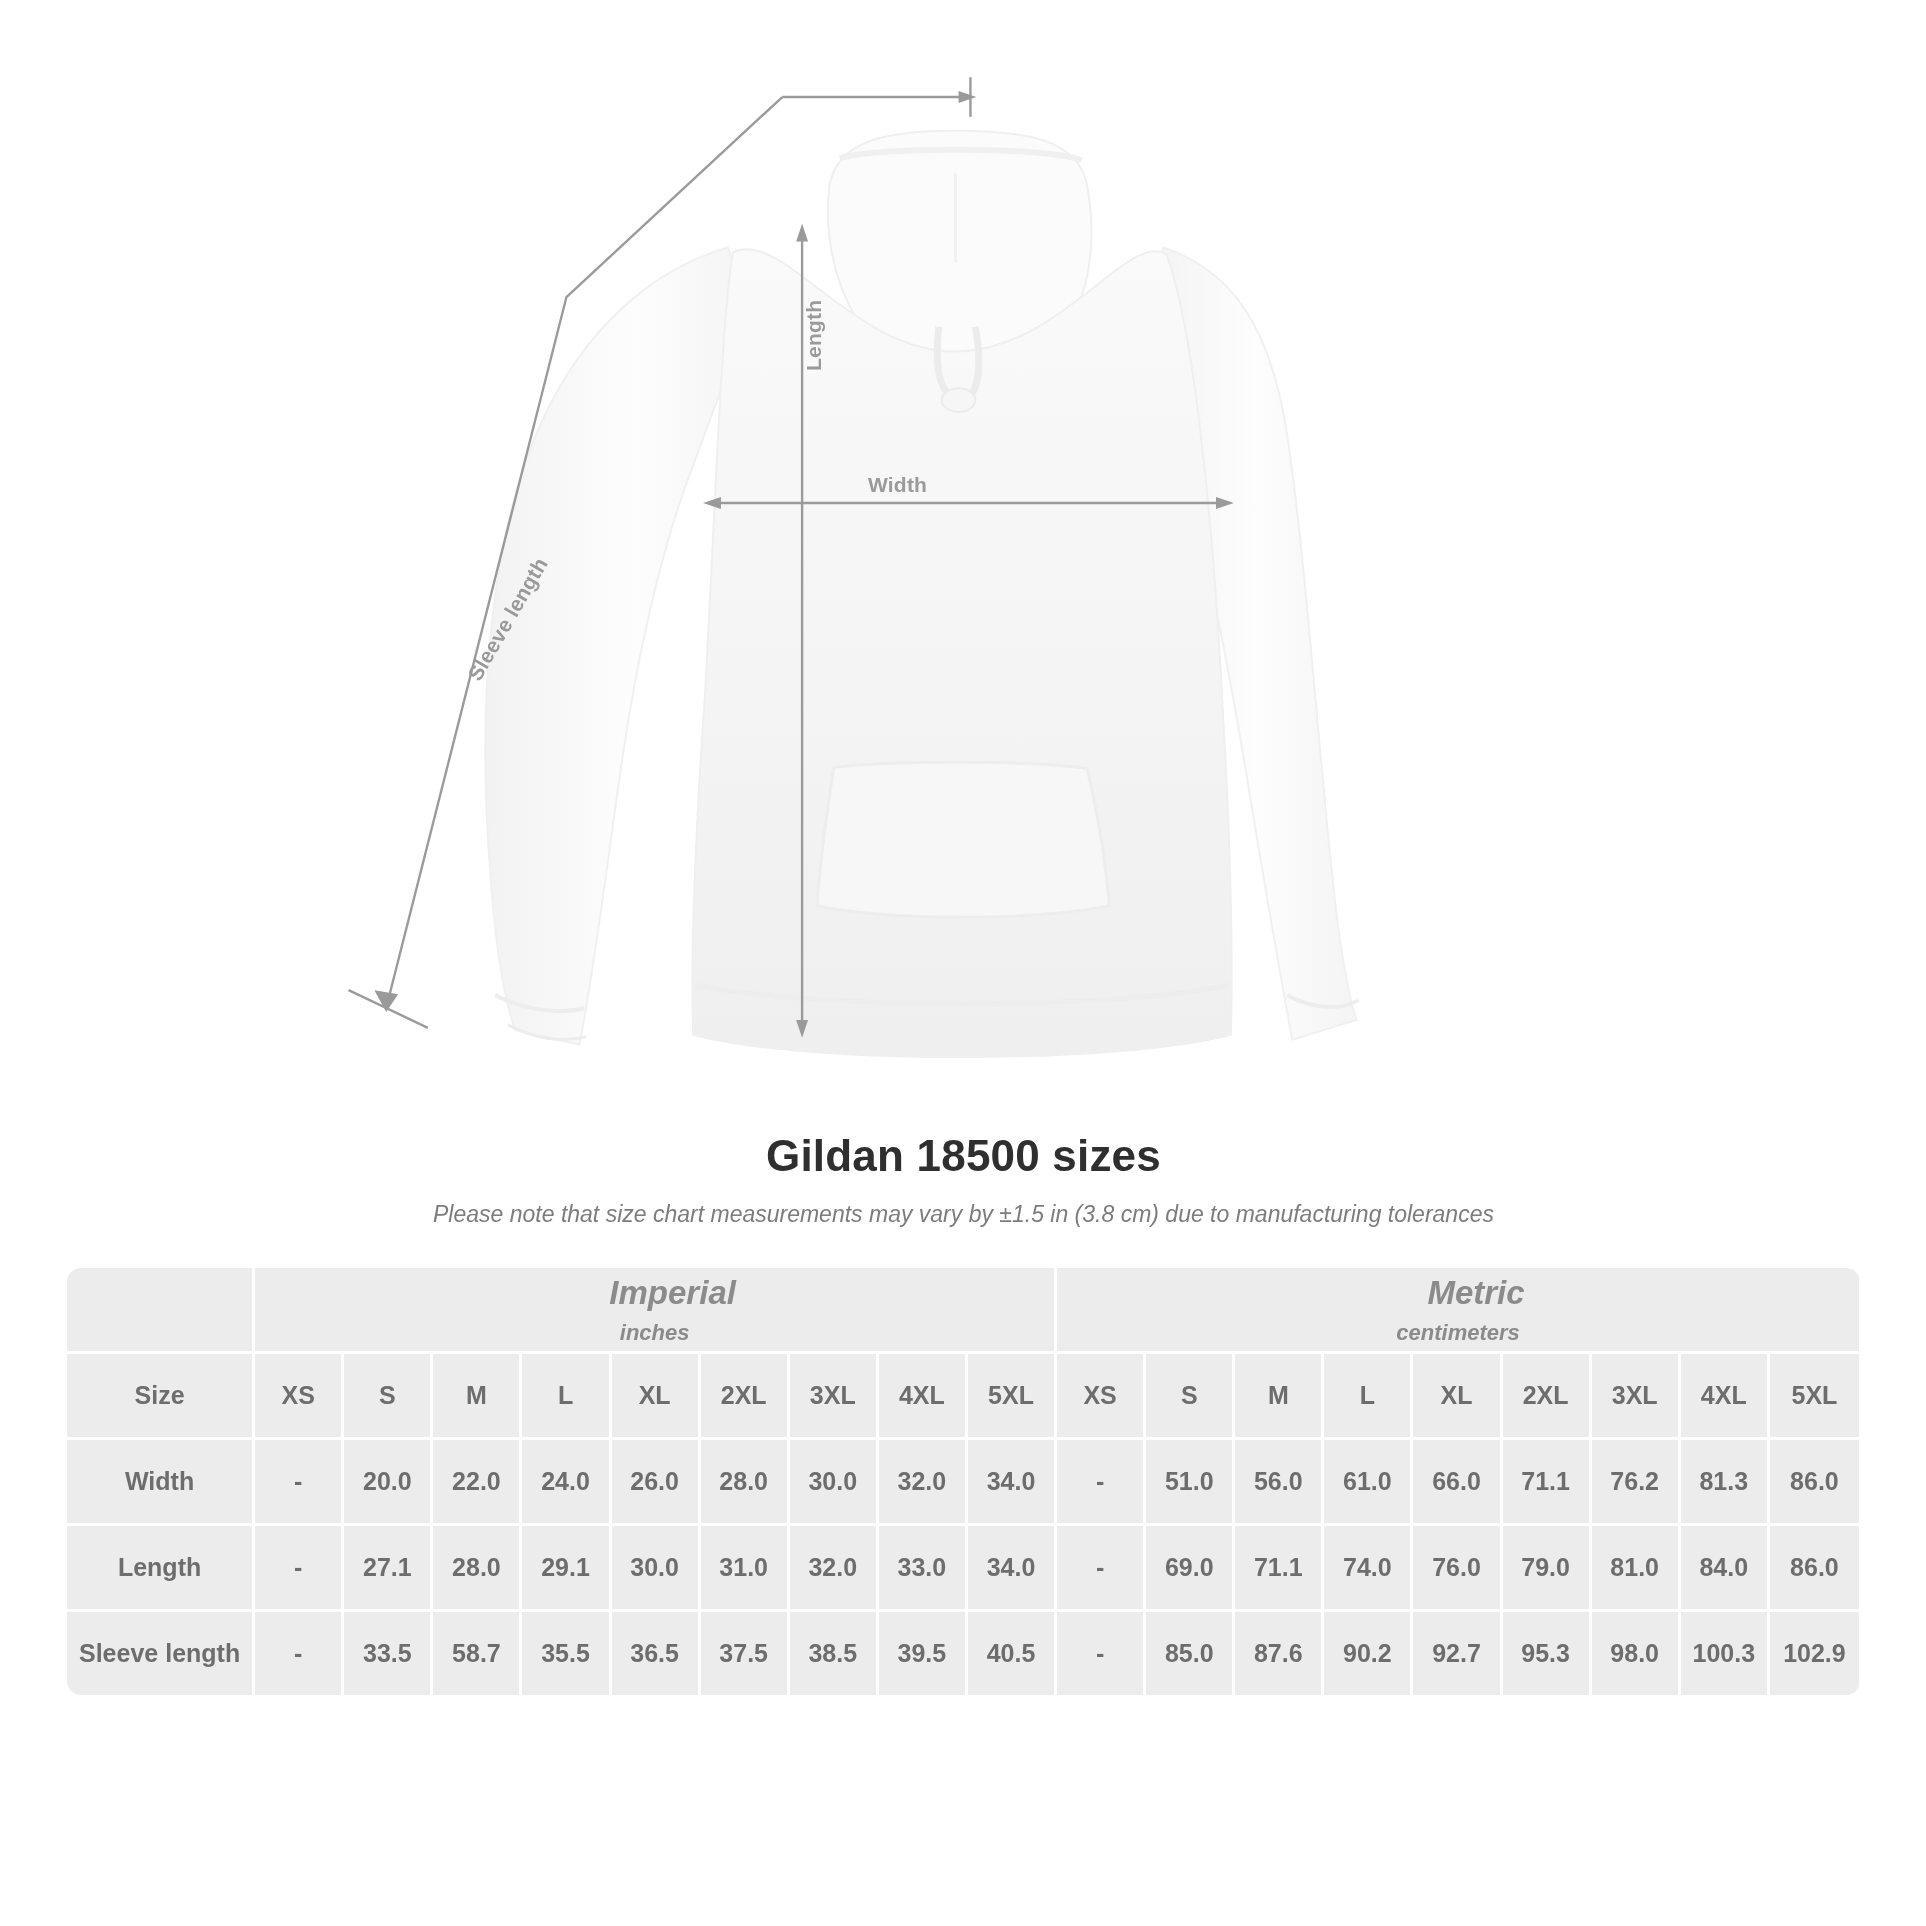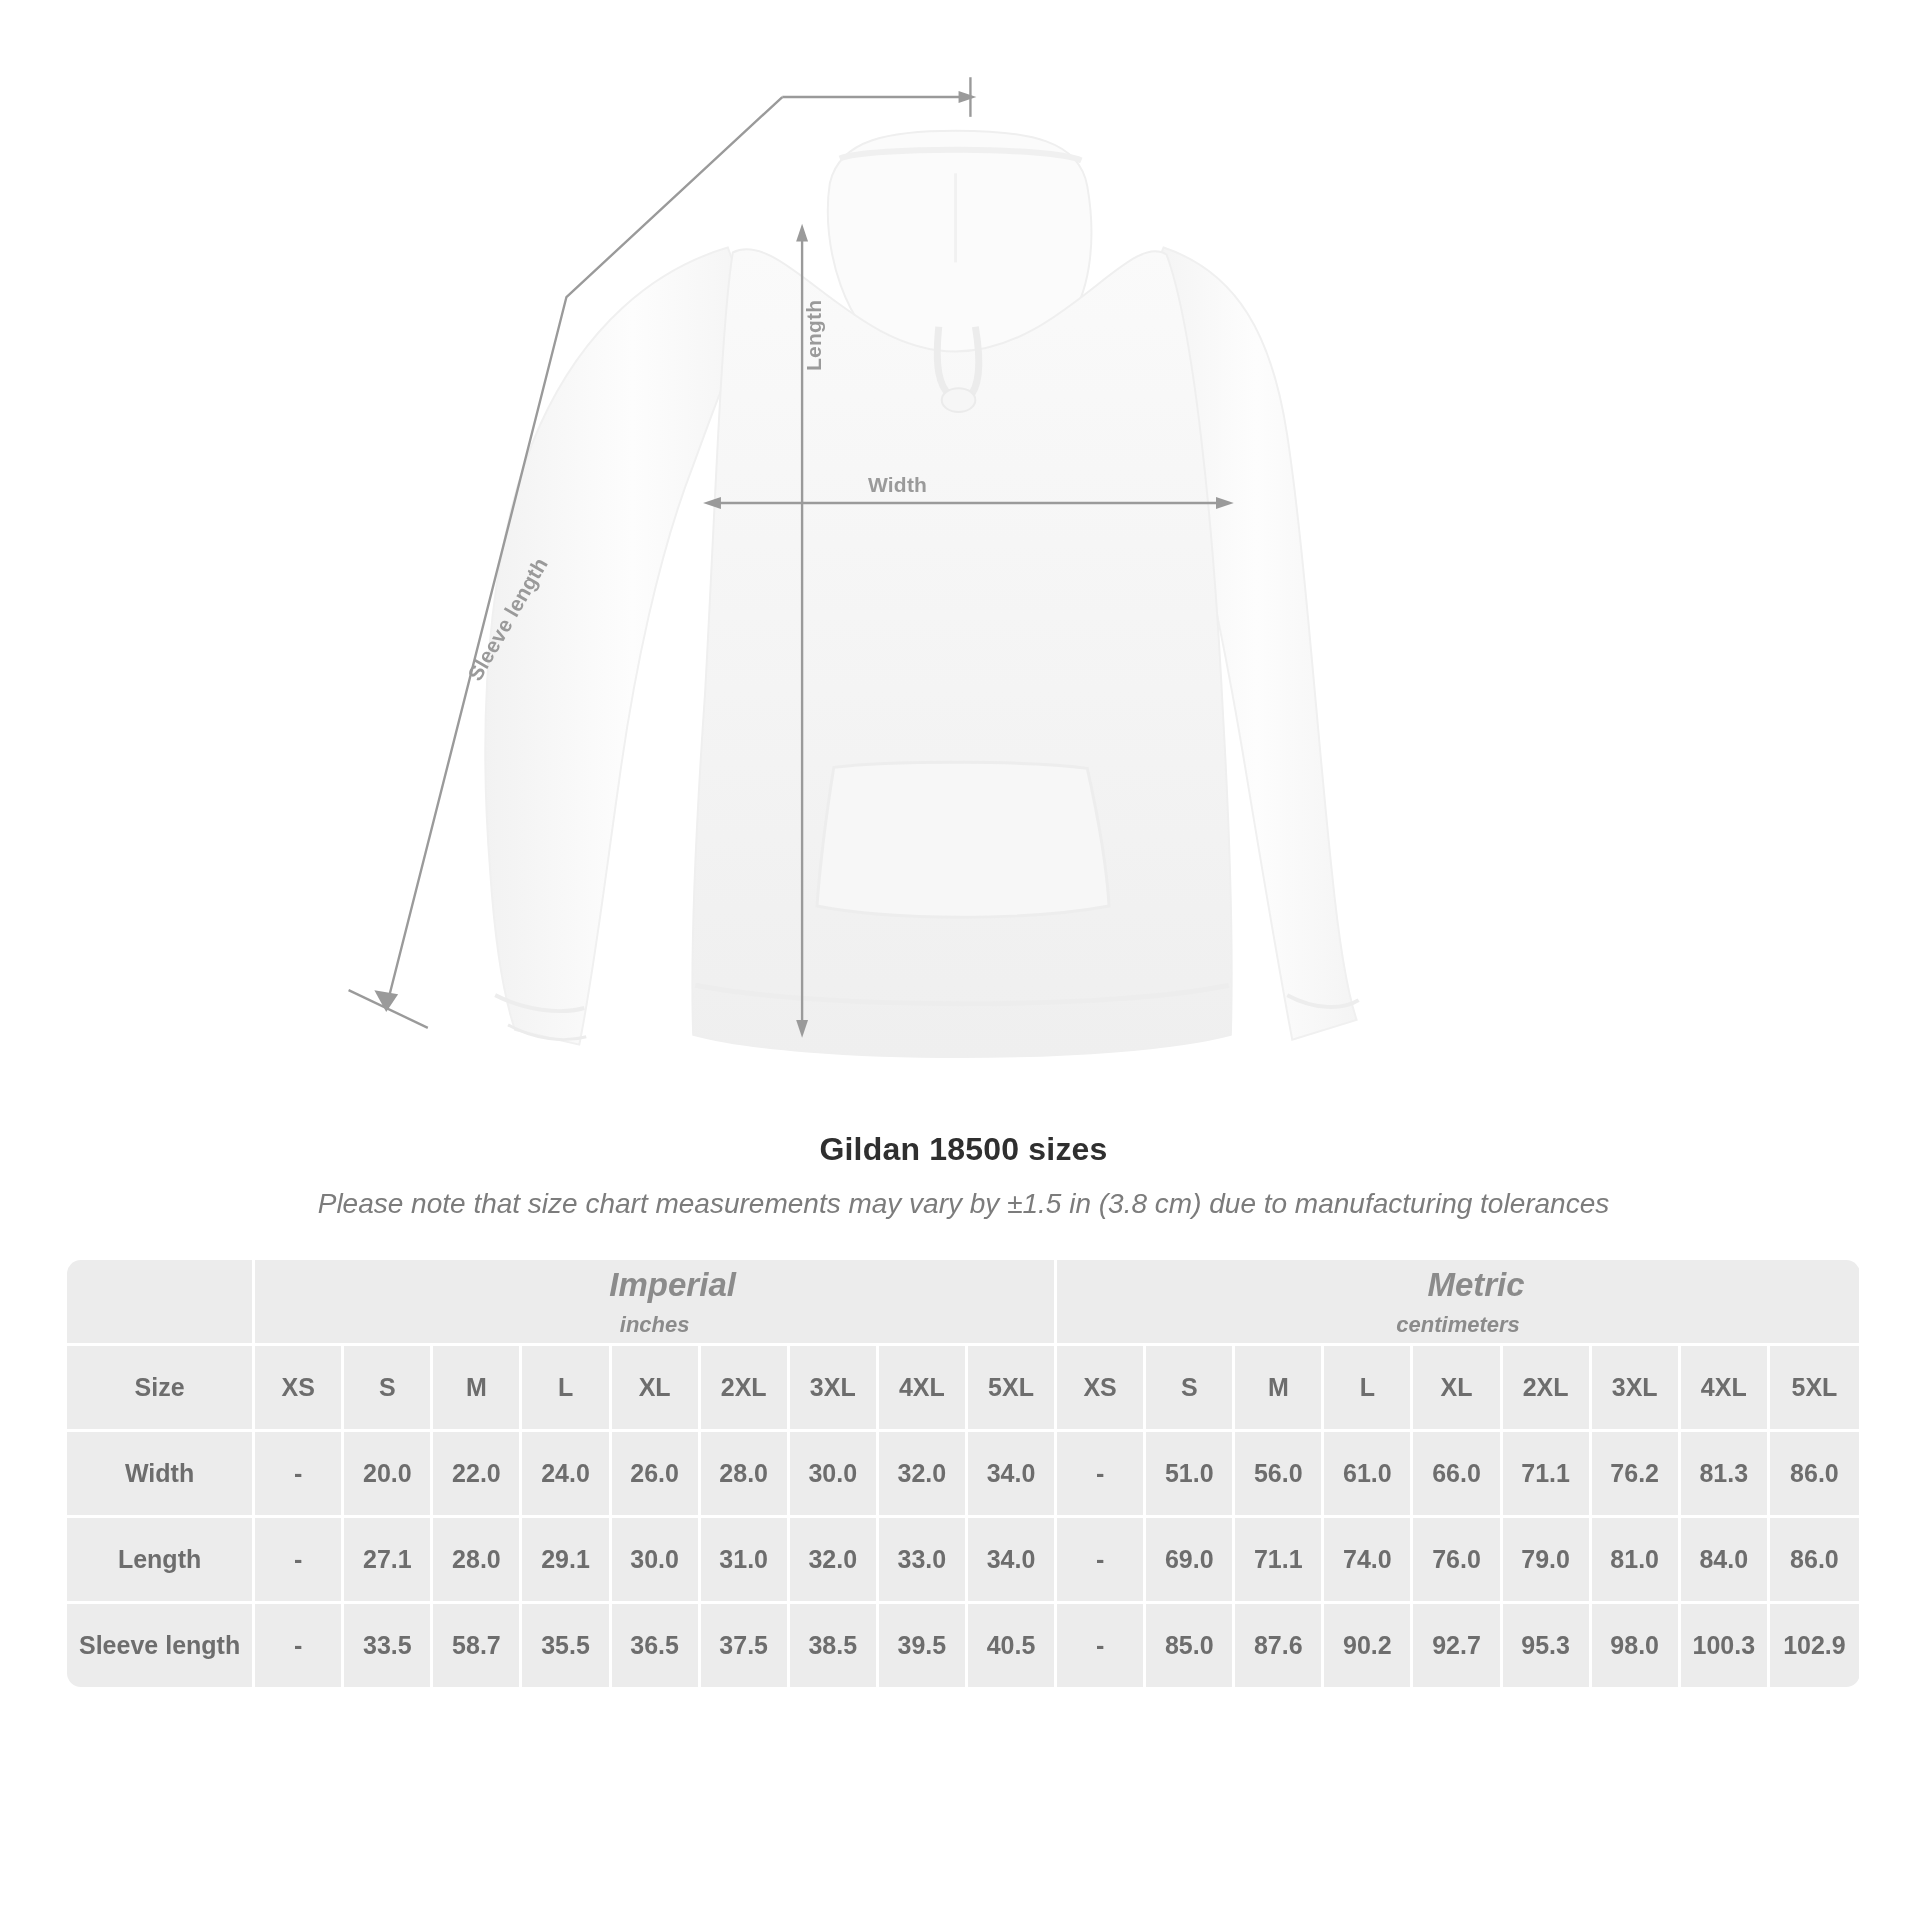--- a/index.html
+++ b/index.html
@@ -52,27 +52,27 @@
     transform: rotate(-60deg);
     transform-origin: left top;
   }
 
   
   .title-block {
     text-align: center;
     margin-top: 22px;
   }
   .chart-title {
-    font-size: 32px;
+    font-size: 44px;
     font-weight: bold;
     color: #2f2f2f;
     letter-spacing: 0.2px;
   }
   .chart-note {
-    font-size: 28px;
+    font-size: 23px;
     font-style: italic;
     color: #7c7c7c;
     margin-top: 20px;
   }
 
   
   .table-wrap {
     margin: 40px 67px 0 67px;
     border-radius: 14px;
     overflow: hidden;

